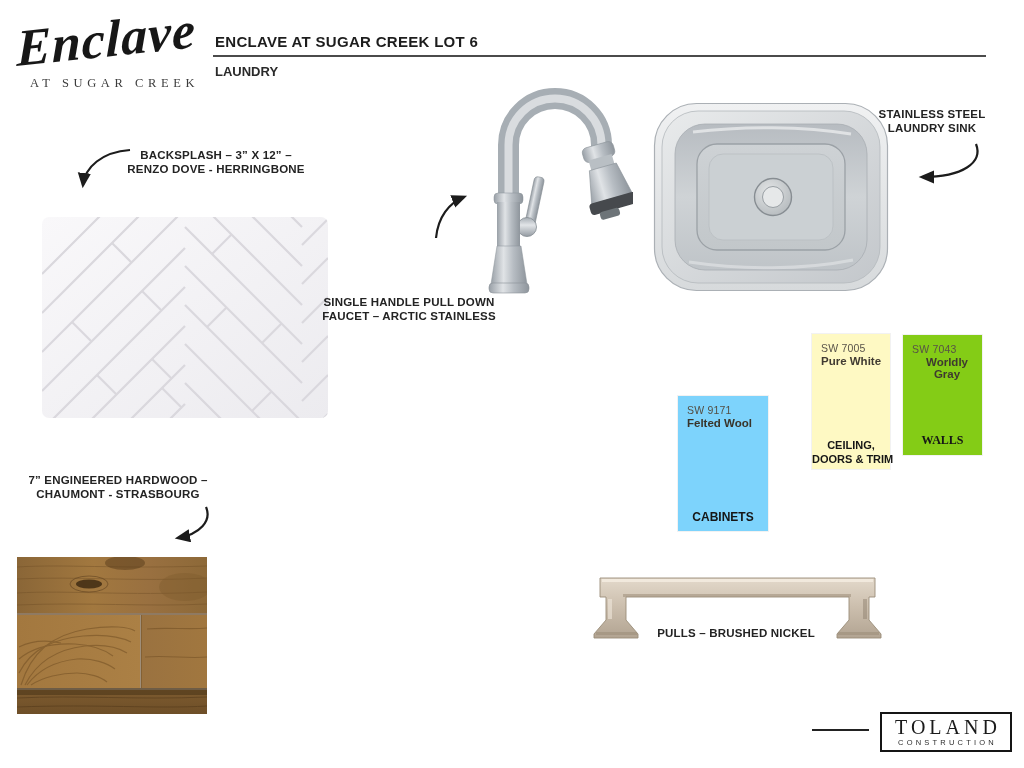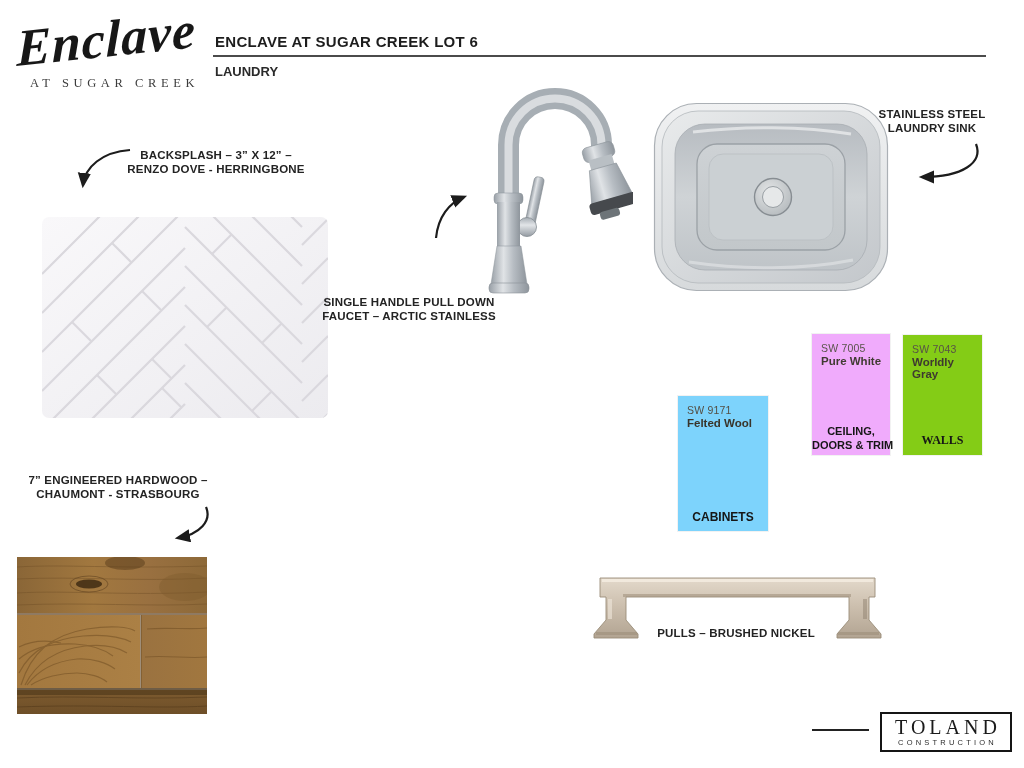--- a/index.html
+++ b/index.html
@@ -216,30 +216,30 @@
     <path d="M40,30 C90,24 150,24 198,32" fill="none" stroke="#ffffff" stroke-opacity=".55" stroke-width="3"></path>
     <path d="M36,160 C90,168 150,168 200,158" fill="none" stroke="#ffffff" stroke-opacity=".35" stroke-width="3"></path>
   </svg>
 
   <div class="swatch" style="left: 678px; top: 396px; width: 90px; height: 135px; background-color: #7dd3fc;">
     <div class="sw-code" style="color:#544e42;">SW 9171</div>
     <div class="sw-name" style="color:#39342a;text-align:center;">Felted Wool</div>
     <div class="sw-usage" style="bottom:7px;font-size:12px;">CABINETS</div>
   </div>
 
-  <div class="swatch" style="left: 812px; top: 334px; width: 78px; height: 121px; background-color: #f0abfc;">
+  <div class="swatch" style="left: 812px; top: 334px; width: 78px; height: 135px; background-color: #fef9c3;">
     <div class="sw-code">SW 7005</div>
     <div class="sw-name">Pure White</div>
     <div class="sw-usage" style="bottom:18px;font-size:11px;white-space:nowrap;">CEILING,</div>
     <div class="sw-usage" style="bottom:4px;font-size:11px;white-space:nowrap;">DOORS &amp; TRIM</div>
   </div>
 
   <div class="swatch" style="left: 903px; top: 335px; width: 79px; height: 120px; background-color: #84cc16;">
     <div class="sw-code" style="color:#585247;">SW 7043</div>
-    <div class="sw-name" style="color:#3e3930;">Worldly Gray</div>
+    <div class="sw-name" style="color:#3e3930;text-align:center;">Worldly Gray</div>
     <div class="sw-usage" style="bottom:7px;font-size:12px;font-family:Liberation Serif, serif;">WALLS</div>
   </div>
 
   <div class="callout" style="left:118px;top:473px;">
     <div>7” ENGINEERED HARDWOOD –</div>
     <div>CHAUMONT - STRASBOURG</div>
   </div>
   <svg class="abs" style="left:166px;top:503px;" width="48" height="42" viewBox="0 0 48 42">
     <defs>
         <marker id="ah4" markerWidth="9" markerHeight="8" refX="5.5" refY="3" orient="auto">

